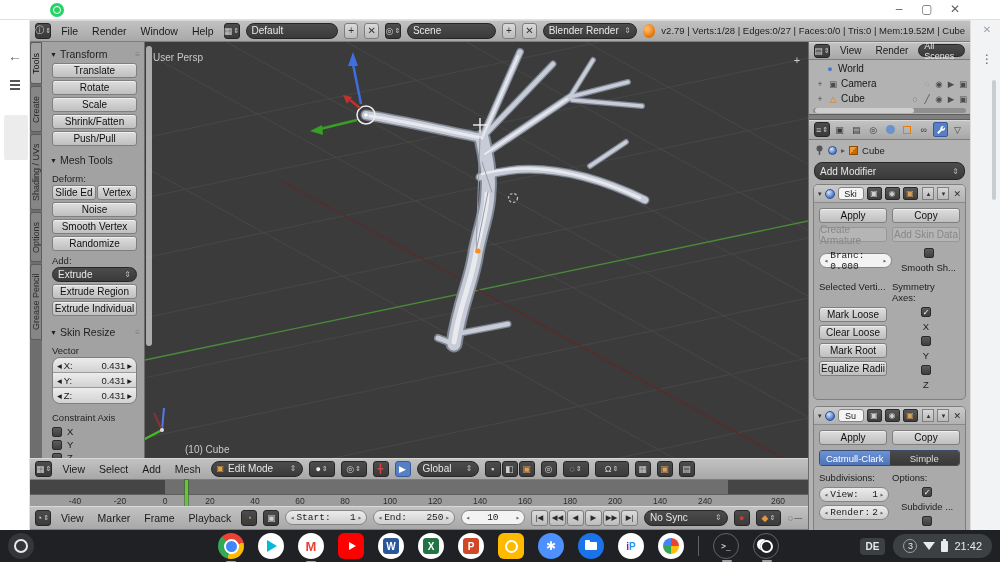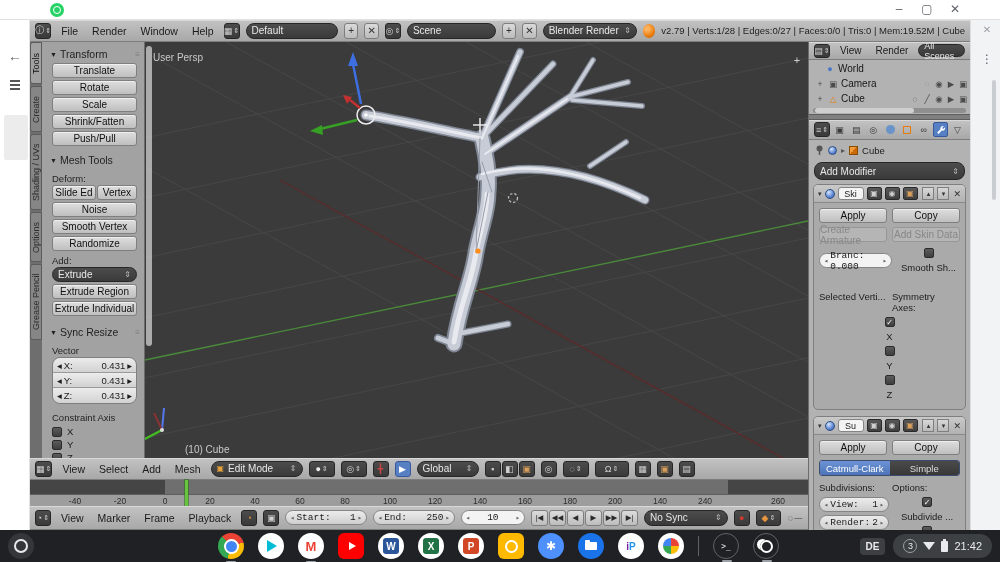--- a/index.html
+++ b/index.html
@@ -341,21 +341,21 @@
         <div class="col">
           <div class="dd" style="height:15px">
               <span>Extrude</span>
               <span class="ud">⇕</span>
             </div>
           <div class="btn">Extrude Region</div>
           <div class="btn">Extrude Individual</div>
         </div>
         <div class="ph" style="margin-top:8px">
             <span class="tri">▼</span>
-            <span>Sync Resize</span>
+            <span>Skin Resize</span>
             <span class="grip2">≡</span>
           </div>
         <div class="seclbl">Vector</div>
         <div class="vgroup">
           <div class="vrow">
               <span class="arr">◂</span>
               <span>X:</span>
               <span class="val">0.431</span>
               <span class="arr">▸</span>
             </div>
@@ -663,25 +663,31 @@
             <div class="pill" style="background:#f3f3f3;justify-content:center">
                 <span class="arr">◂</span>
                 <span style="margin:0 auto">Branc: 0.000</span>
                 <span class="arr">▸</span>
               </div>
             <div class="chkrow" style="margin:0">
                 <span class="chk"></span>
                 <span class="lbl">Smooth Sh...</span>
               </div>
           </div>
-          <div class="two" style="margin-top:18px">
+          <div class="two" style="margin-top:8px">
             <span class="lbl">Selected Verti...</span>
             <span class="lbl">Symmetry Axes:</span>
           </div>
           <div class="two" style="margin-top:4px">
+            <div>
+              <div class="btn" style="margin-bottom:3px">Mark Loose</div>
+              <div class="btn" style="margin-bottom:3px">Clear Loose</div>
+              <div class="btn" style="margin-bottom:3px">Mark Root</div>
+              <div class="btn">Equalize Radii</div>
+            </div>
             <div>
               <div class="chkrow">
                   <span class="chk">✓</span>
                   <span class="lbl">X</span>
                 </div>
               <div class="chkrow">
                   <span class="chk"></span>
                   <span class="lbl">Y</span>
                 </div>
               <div class="chkrow">

